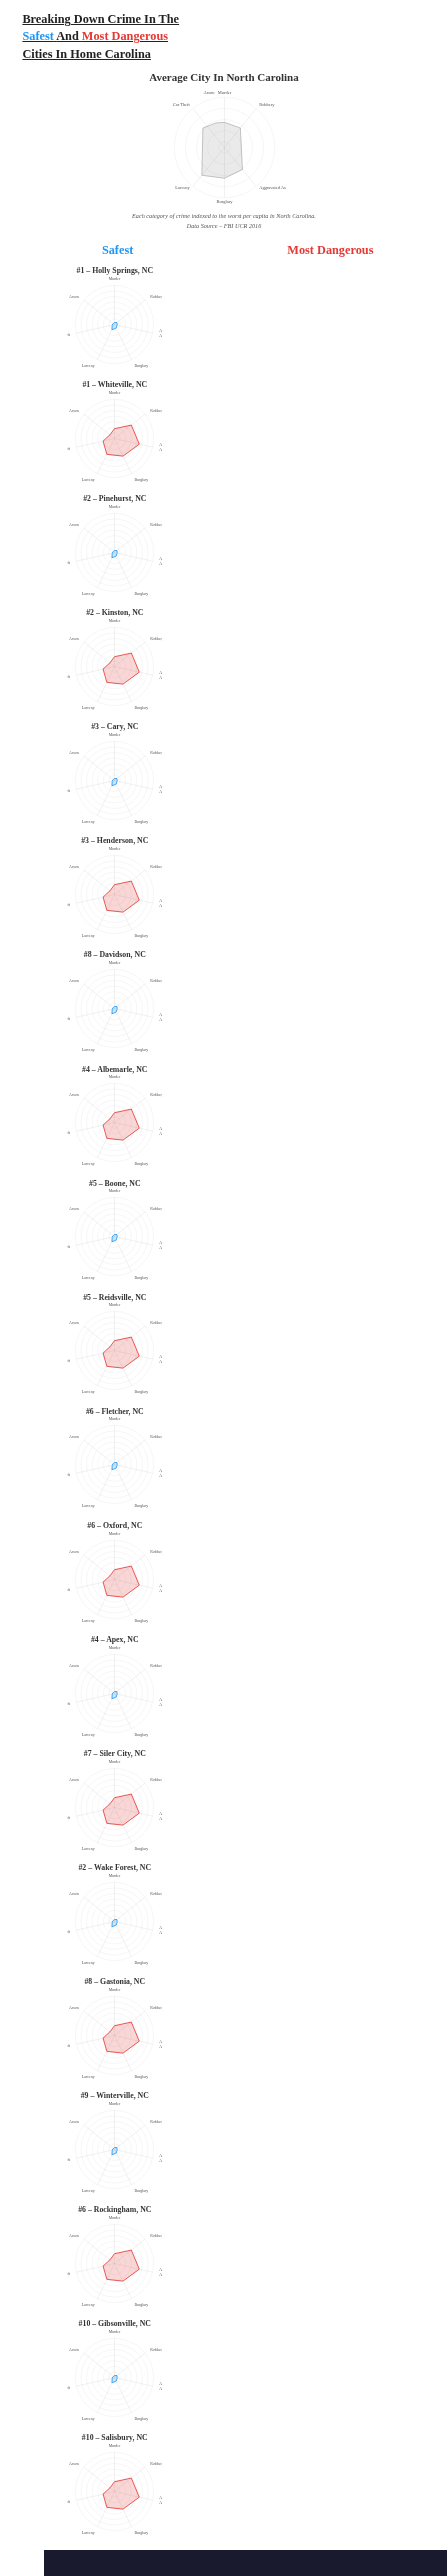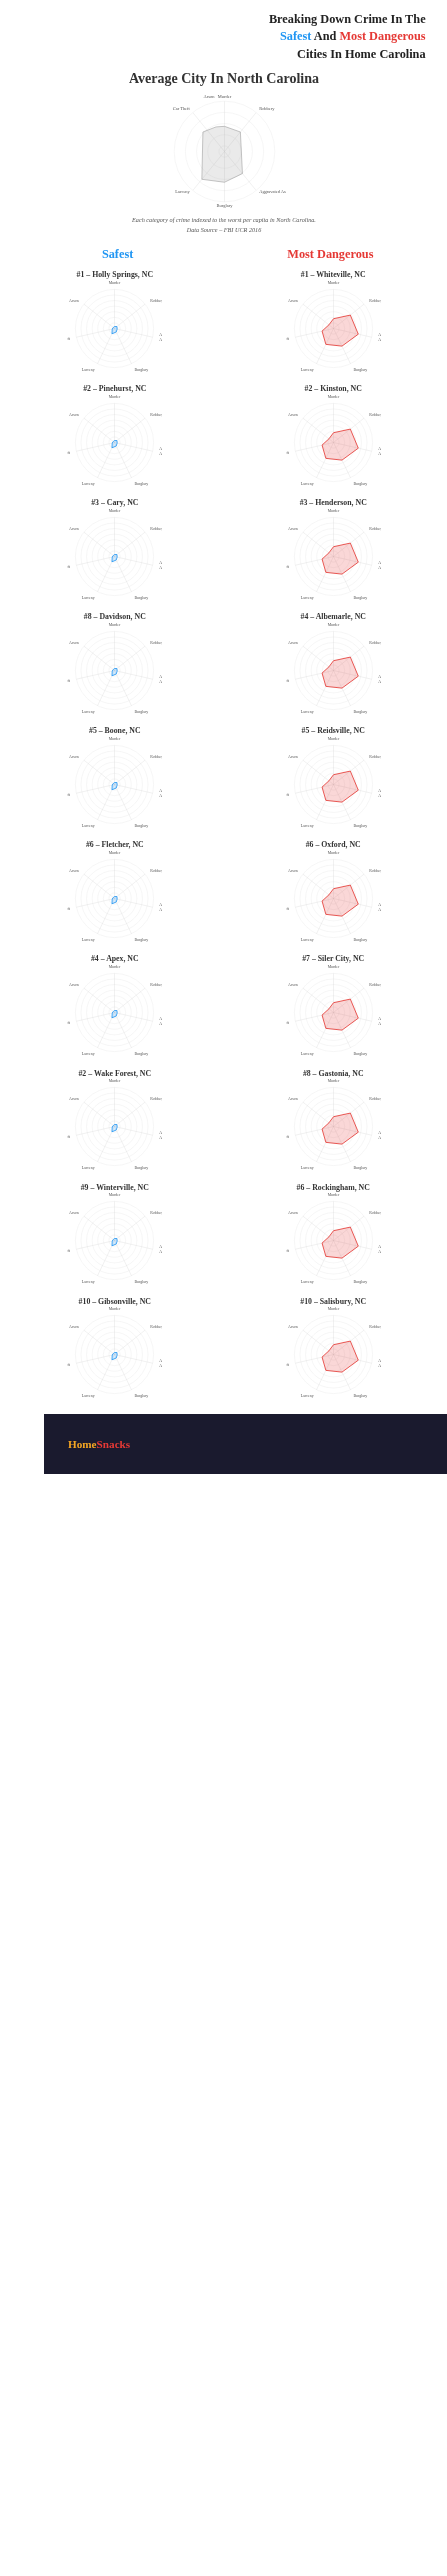--- a/index.html
+++ b/index.html
@@ -4,35 +4,36 @@
   <style>
     * { box-sizing: border-box; margin: 0; padding: 0; }
     body {
       font-family: Georgia, 'Times New Roman', serif;
       background: #fff;
       width: 448px;
       margin: 0 auto;
       color: #333;
     }
     .main-title {
-      text-align: right;
+      text-align: left;
       font-size: 12.3px;
       font-weight: bold;
       padding: 11.2px 22.4px 2.8px;
       line-height: 1.4;
       color: #222;
+      text-decoration: underline;
     }
     .main-title .safest { color: #2196F3; }
     .main-title .dangerous { color: #e53935; }
     .avg-section {
       text-align: center;
       padding: 5.6px 0 2.8px;
     }
     .avg-title {
-      font-size: 14px;
+      font-size: 11px;
       font-weight: bold;
       color: #333;
       margin-bottom: 2.8px;
     }
     .avg-chart-container {
       display: flex;
       justify-content: center;
       margin: 2.8px auto;
     }
     .data-note {
@@ -59,20 +60,21 @@
       font-size: 12.3px;
       font-weight: bold;
       color: #e53935;
       text-align: center;
       width: 50%;
     }
     .cities-grid {
       display: flex;
       flex-wrap: wrap;
       padding: 0 5.6px;
+      flex-direction: column;
     }
     .city-block {
       width: 50%;
       padding: 2.8px 8.4px 5.6px;
       display: flex;
       flex-direction: column;
       align-items: center;
     }
     .city-title {
       font-size: 7.8px;

